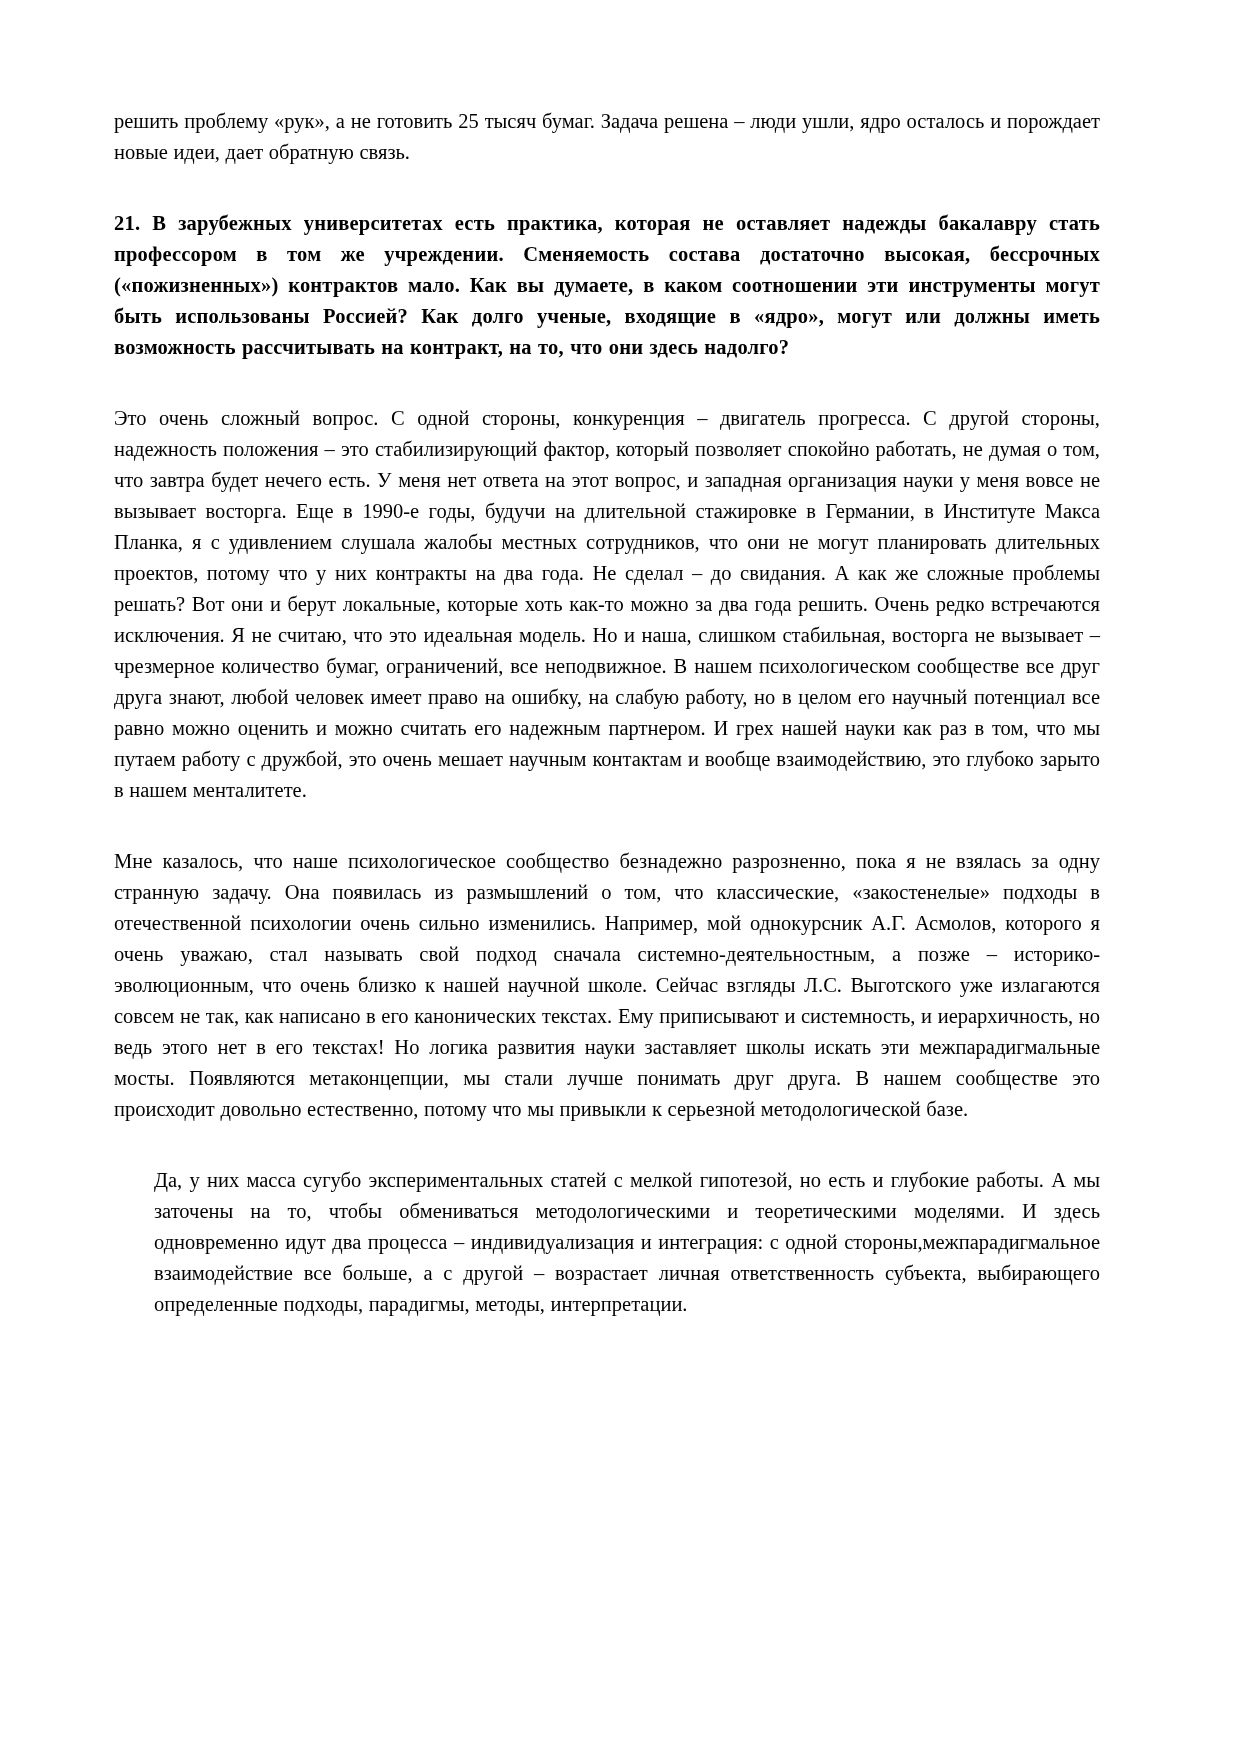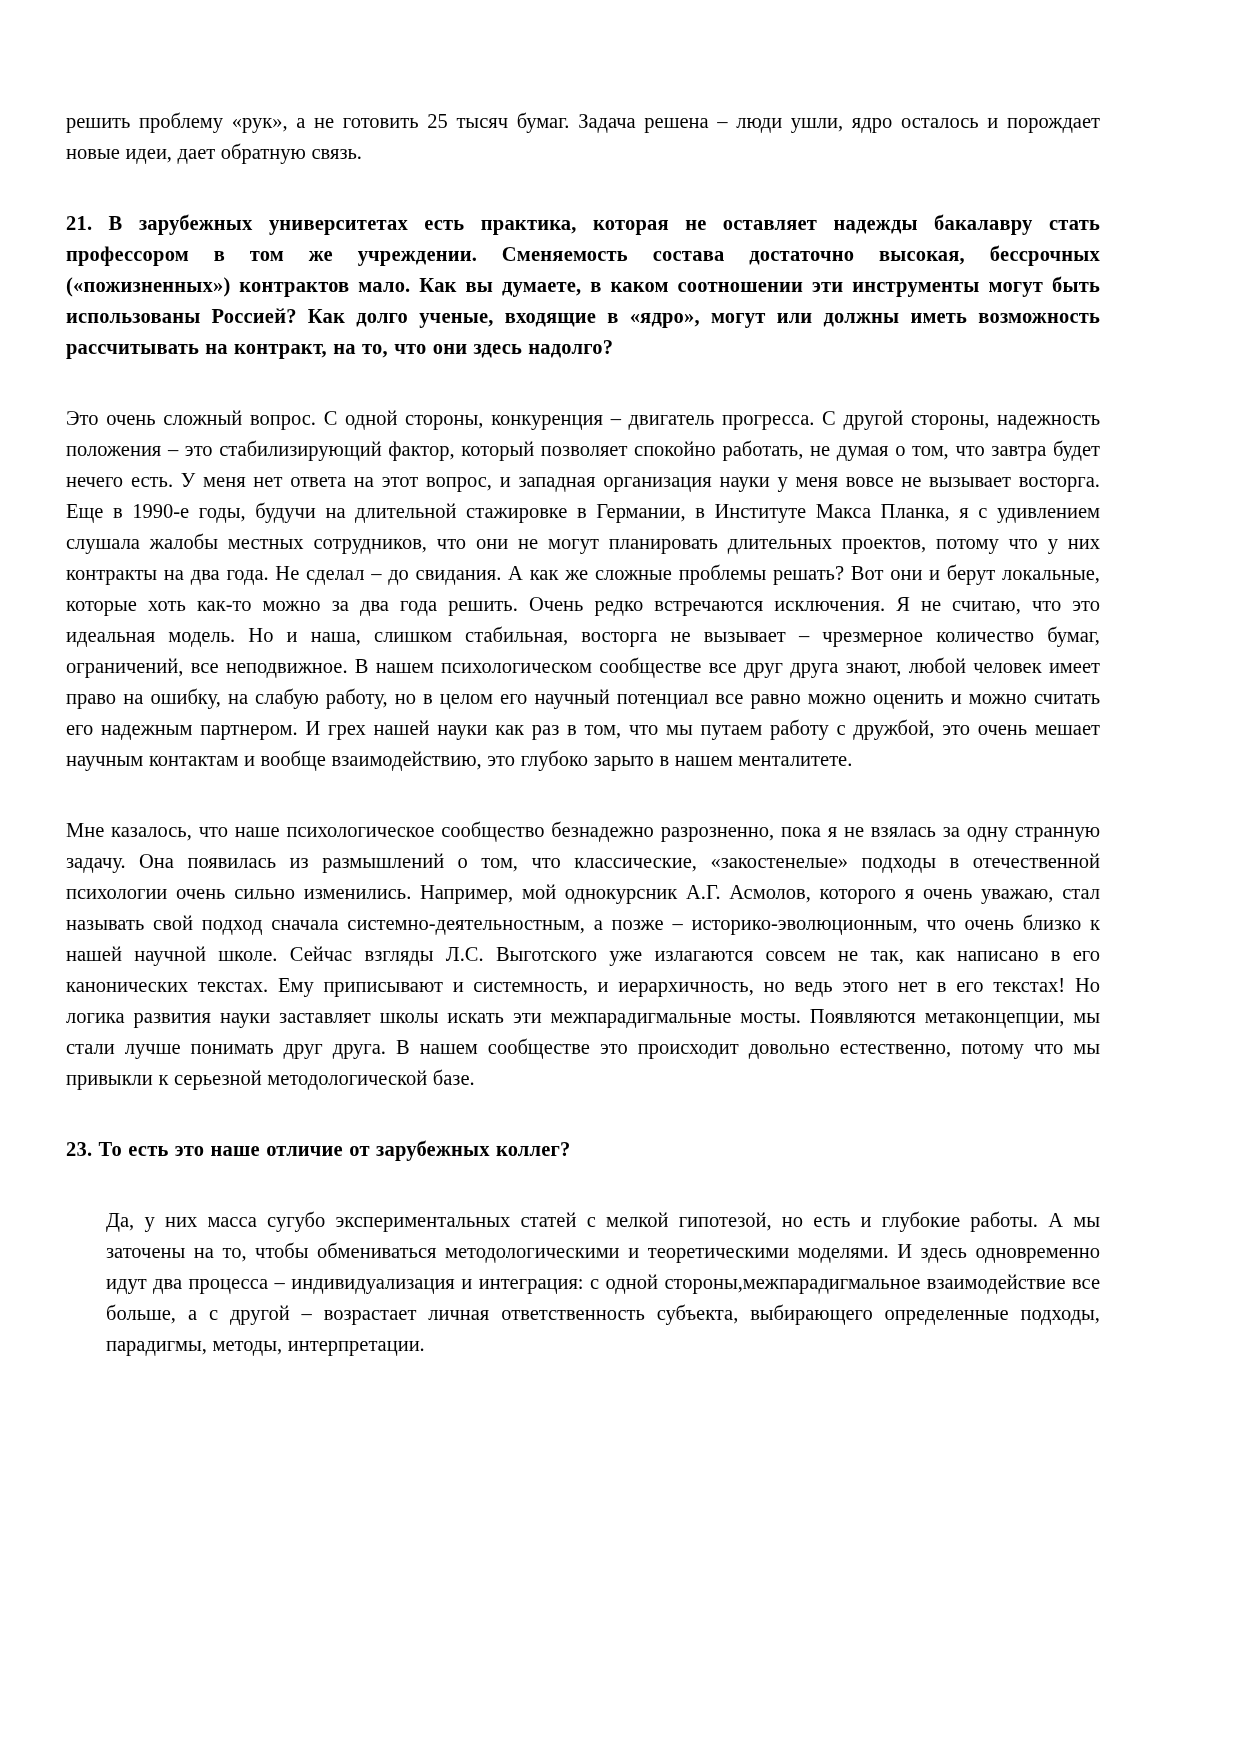--- a/index.html
+++ b/index.html
@@ -7,21 +7,21 @@
     padding: 0;
     background: #ffffff;
   }
   .page {
     position: relative;
     width: 1240px;
     min-height: 1754px;
     box-sizing: border-box;
     background: #ffffff;
     color: #000000;
-    padding: 106px 140px 60px 66px;
+    padding: 106px 140px 60px 114px;
     font-family: "Liberation Serif", "DejaVu Serif", serif;
     font-size: 20.5px;
     line-height: 31px;
     text-align: justify;
   }
   .para {
     margin: 0 0 40px 0;
     text-align: justify;
     word-spacing: 0.5px;
   }
@@ -41,16 +41,15 @@
 <div class="page">
   <p class="para">решить проблему «рук», а не готовить 25 тысяч бумаг. Задача решена – люди ушли, ядро осталось и порождает новые идеи, дает обратную связь.</p>
 
   <p class="para bold">21. В зарубежных университетах есть практика, которая не оставляет надежды бакалавру стать профессором в том же учреждении. Сменяемость состава достаточно высокая, бессрочных («пожизненных») контрактов мало. Как вы думаете, в каком соотношении эти инструменты могут быть использованы Россией? Как долго ученые, входящие в «ядро», могут или должны иметь возможность рассчитывать на контракт, на то, что они здесь надолго?</p>
 
   <p class="para">Это очень сложный вопрос. С одной стороны, конкуренция – двигатель прогресса. С другой стороны, надежность положения – это стабилизирующий фактор, который позволяет спокойно работать, не думая о том, что завтра будет нечего есть. У меня нет ответа на этот вопрос, и западная организация науки у меня вовсе не вызывает восторга. Еще в 1990-е годы, будучи на длительной стажировке в Германии, в Институте Макса Планка, я с удивлением слушала жалобы местных сотрудников, что они не могут планировать длительных проектов, потому что у них контракты на два года. Не сделал – до свидания. А как же сложные проблемы решать? Вот они и берут локальные, которые хоть как-то можно за два года решить. Очень редко встречаются исключения. Я не считаю, что это идеальная модель. Но и наша, слишком стабильная, восторга не вызывает – чрезмерное количество бумаг, ограничений, все неподвижное. В нашем психологическом сообществе все друг друга знают, любой человек имеет право на ошибку, на слабую работу, но в целом его научный потенциал все равно можно оценить и можно считать его надежным партнером. И грех нашей науки как раз в том, что мы путаем работу с дружбой, это очень мешает научным контактам и вообще взаимодействию, это глубоко зарыто в нашем менталитете.</p>
 
 
   <p class="para">Мне казалось, что наше психологическое сообщество безнадежно разрозненно, пока я не взялась за одну странную задачу. Она появилась из размышлений о том, что классические, «закостенелые» подходы в отечественной психологии очень сильно изменились. Например, мой однокурсник А.Г. Асмолов, которого я очень уважаю, стал называть свой подход сначала системно-деятельностным, а позже – историко-эволюционным, что очень близко к нашей научной школе. Сейчас взгляды Л.С. Выготского уже излагаются совсем не так, как написано в его канонических текстах. Ему приписывают и системность, и иерархичность, но ведь этого нет в его текстах! Но логика развития науки заставляет школы искать эти межпарадигмальные мосты. Появляются метаконцепции, мы стали лучше понимать друг друга. В нашем сообществе это происходит довольно естественно, потому что мы привыкли к серьезной методологической базе.</p>
 
-  <p class="para bold">23. То есть это наше отличие от зарубежных коллег?</p>
 
   <p class="para">Да, у них масса сугубо экспериментальных статей с мелкой гипотезой, но есть и глубокие работы. А мы заточены на то, чтобы обмениваться методологическими и теоретическими моделями. И здесь одновременно идут два процесса – индивидуализация и интеграция: с одной стороны,межпарадигмальное взаимодействие все больше, а с другой – возрастает личная ответственность субъекта, выбирающего определенные подходы, парадигмы, методы, интерпретации.</p>
 </div>
 
 </body></html>

